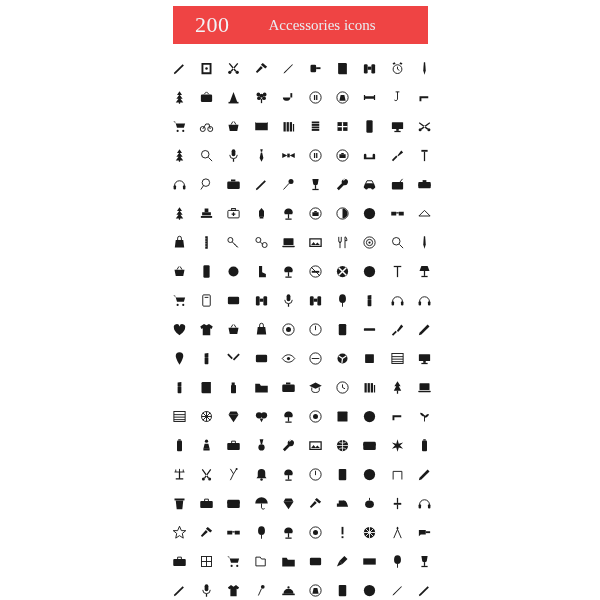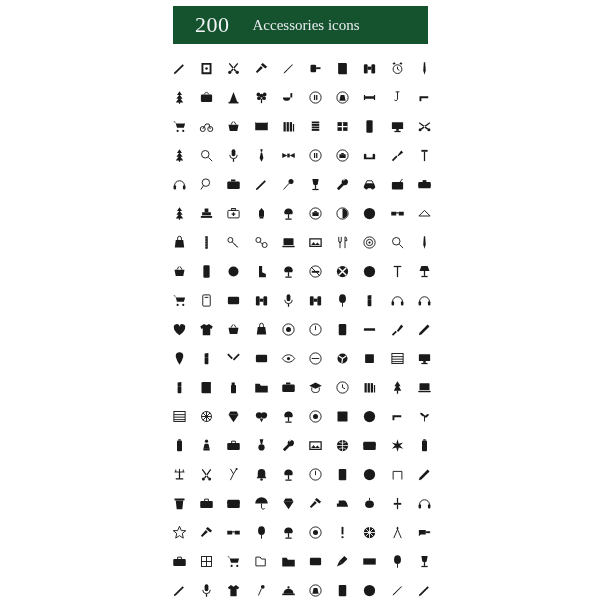--- a/index.html
+++ b/index.html
@@ -22,38 +22,38 @@
     background: #ffffff;
   }
 
   
   #banner {
     position: absolute;
     left: 173px;
     top: 6px;
     width: 255px;
     height: 38px;
-    background: #14532d;
+    background: #ef4444;
     display: flex;
     align-items: center;
     box-sizing: border-box;
     padding-left: 22px;
   }
   #banner-count {
     font-family: "Liberation Serif", "DejaVu Serif", serif;
     font-size: 22px;
     color: #f2f4f7;
     letter-spacing: 0.5px;
     line-height: 1;
   }
   #banner-title {
     font-family: "Liberation Serif", "DejaVu Serif", serif;
     font-size: 15px;
     color: #e9ecf1;
-    margin-left: 23px;
+    margin-left: 39px;
     line-height: 1;
     white-space: nowrap;
   }
 
   
   #icon-grid {
     position: absolute;
     left: 166px;
     top: 54px;
     width: 272px;

